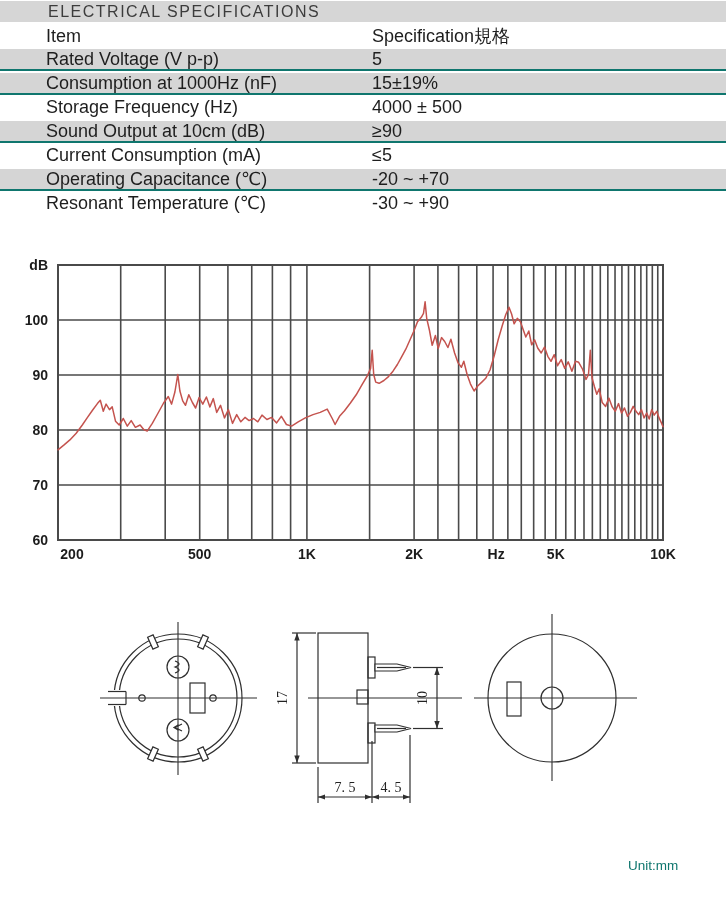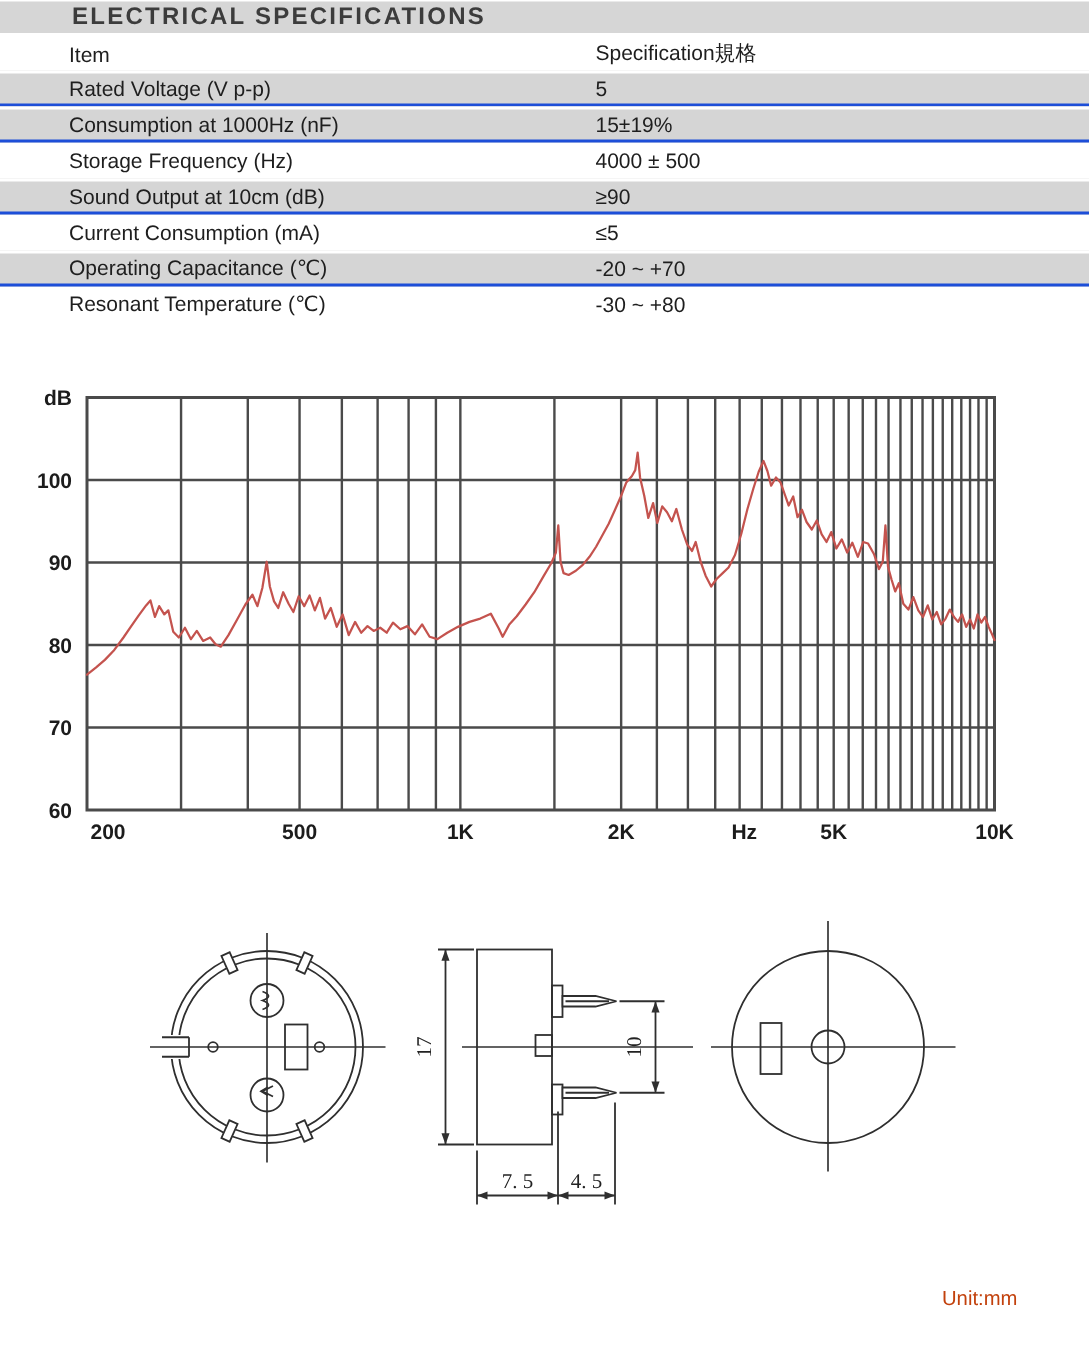--- a/index.html
+++ b/index.html
@@ -5,35 +5,35 @@
   html,body{margin:0;padding:0;}
   body{
     width:726px;height:900px;position:relative;background:#ffffff;
     font-family:"Liberation Sans","DejaVu Sans",sans-serif;color:#1e1e1e;
     overflow:hidden;
   }
   .title-band{
     position:absolute;left:0;top:1px;width:726px;height:21px;background:#d6d6d6;
   }
   .title-band .t{
-    display:block;padding-left:48px;font-size:16px;font-weight:bold;
+    display:block;padding-left:48px;font-size:16px;font-weight:normal;
     letter-spacing:1.5px;color:#3c3c3c;line-height:21px;white-space:nowrap;
   }
   .spec-table{position:absolute;left:0;top:24px;width:726px;}
   .trow{position:relative;height:24px;width:726px;}
   .trow.head{height:23px;background:#ffffff;}
-  .trow.gray{background:#d5d5d5;border-top:2px solid #fff;border-bottom:2px solid #1d4ed8;box-sizing:border-box;padding-left:21px;}
-  .ti,.tv{position:absolute;top:50%;transform:translateY(-50%);font-size:14px;white-space:nowrap;}
+  .trow.gray{background:#d5d5d5;border-top:2px solid #fff;border-bottom:2px solid #0f766e;box-sizing:border-box;padding-left:21px;}
+  .ti,.tv{position:absolute;top:50%;transform:translateY(-50%);font-size:18px;white-space:nowrap;}
   .ti{left:46px;}
-  .tv{left:397px;text-align:right;}
+  .tv{left:372px;text-align:right;}
   .chart-svg{position:absolute;left:0;top:248px;}
   .axlab{font-family:"Liberation Sans","DejaVu Sans",sans-serif;font-size:14px;font-weight:bold;fill:#1c1c1c;}
   .drawings-svg{position:absolute;left:0;top:595px;}
   .dimlab{font-family:"Liberation Serif","DejaVu Serif",serif;font-size:14px;fill:#222;}
-  .unit-label{position:absolute;left:628px;top:858px;font-size:13.5px;color:#c2410c;}
+  .unit-label{position:absolute;left:628px;top:858px;font-size:13.5px;color:#0f766e;}
 </style>
 </head>
 <body>
 
 <div class="title-band">
   <span class="t">ELECTRICAL SPECIFICATIONS</span>
 </div>
 
 <div class="spec-table">
   <div class="trow head">
@@ -59,21 +59,21 @@
   <div class="trow">
     <span class="ti">Current Consumption (mA)</span>
     <span class="tv">≤5</span>
   </div>
   <div class="trow gray">
     <span class="ti">Operating Capacitance (℃)</span>
     <span class="tv">-20 ~ +70</span>
   </div>
   <div class="trow">
     <span class="ti">Resonant Temperature (℃)</span>
-    <span class="tv">-30 ~ +80</span>
+    <span class="tv">-30 ~ +90</span>
   </div>
 </div>
 
 <svg id="chart" class="chart-svg" width="726" height="330" viewBox="0 0 726 330">
     <line x1="120.70576376086322" y1="17" x2="120.70576376086322" y2="292" stroke="#4a4a4a" stroke-width="1.6"></line>
     <line x1="165.19621118201255" y1="17" x2="165.19621118201255" y2="292" stroke="#4a4a4a" stroke-width="1.6"></line>
     <line x1="199.7056832269812" y1="17" x2="199.7056832269812" y2="292" stroke="#4a4a4a" stroke-width="1.6"></line>
     <line x1="227.90197494287577" y1="17" x2="227.90197494287577" y2="292" stroke="#4a4a4a" stroke-width="1.6"></line>
     <line x1="251.74159990573676" y1="17" x2="251.74159990573676" y2="292" stroke="#4a4a4a" stroke-width="1.6"></line>
     <line x1="272.3924223640251" y1="17" x2="272.3924223640251" y2="292" stroke="#4a4a4a" stroke-width="1.6"></line>

